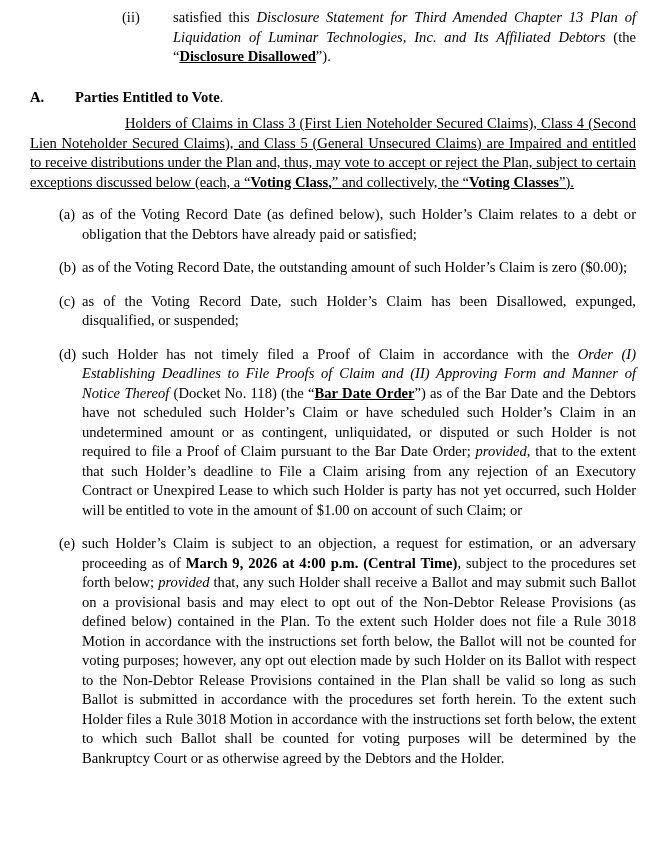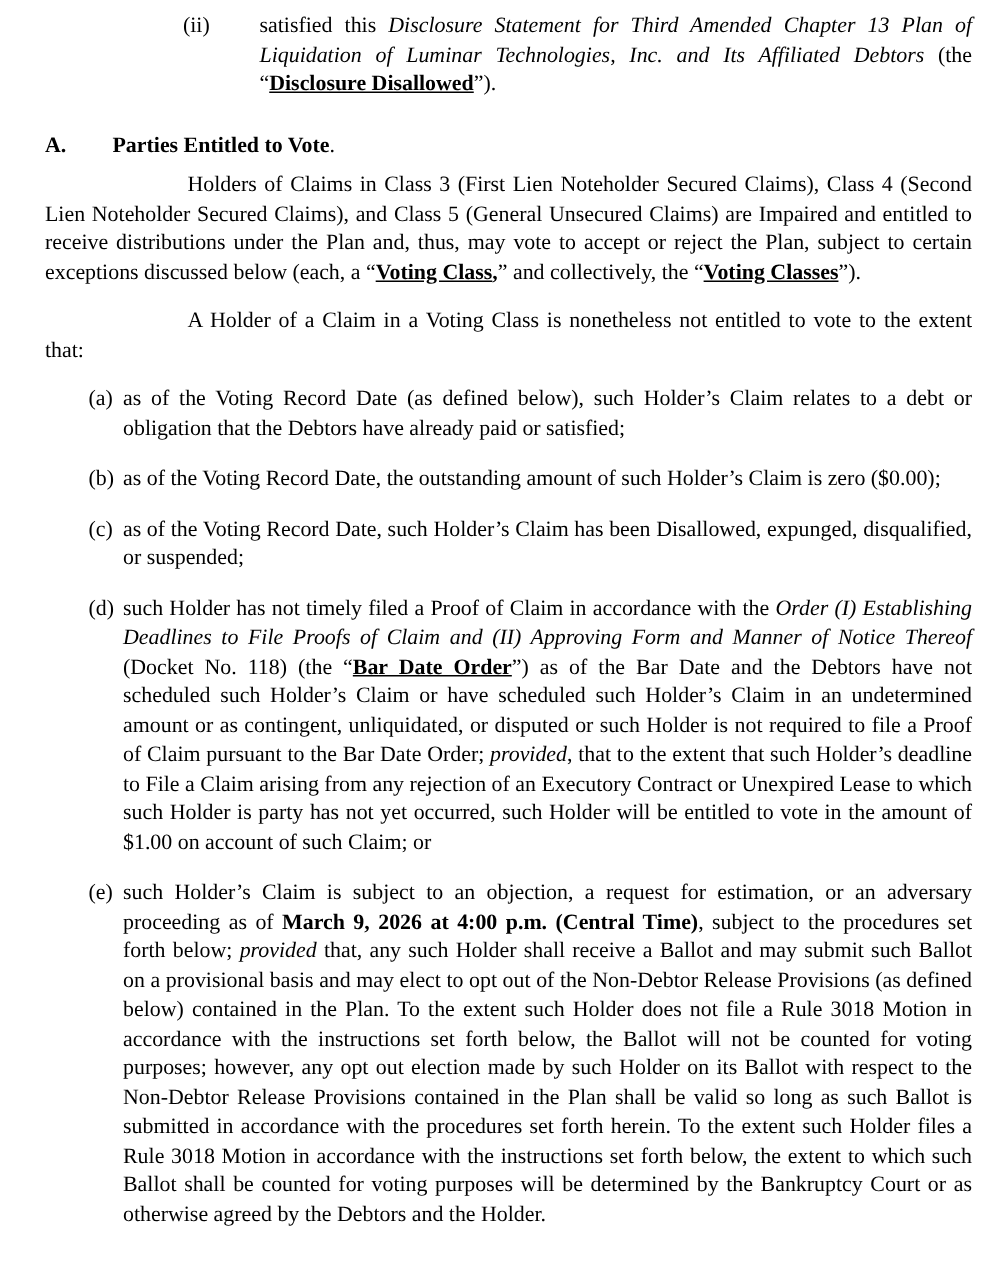--- a/index.html
+++ b/index.html
@@ -10,41 +10,40 @@
     color: #000000;
     font-family: "Liberation Serif", "DejaVu Serif", serif;
     font-size: 14.6px;
     line-height: 19.5px;
     overflow: hidden;
   }
   .doc {
     padding: 8px 23px 0 30px;
     text-align: justify;
   }
-  .block { margin: 0 0 13px 0; }
+  .block { margin: 0 12px 13px 0; }
   .hang { position: relative; }
   .marker { position: absolute; top: 0; left: -51px; }
   .ii { margin-left: 143px; }
   .ii .marker { left: -51px; }
   .li { margin-left: 52px; margin-bottom: 14px; }
   .li .marker { left: -23px; }
   .heading { margin: 21px 0 7px 0; text-align: left; }
   .h-letter { display: inline-block; width: 45px; font-weight: bold; }
   .h-title { font-weight: bold; }
-  .para { text-indent: 95px; }
+  .para { text-indent: 95px; text-decoration: underline; }
   .it { font-style: italic; }
   .b { font-weight: bold; }
   .bu { font-weight: bold; text-decoration: underline; }
 </style>
 </head>
 <body>
 
 <div class="doc" id="doc-root">
     <div class="hang ii block"><span class="marker">(ii)</span><span>satisfied this </span><span class="it">Disclosure Statement for Third Amended Chapter 13 Plan of Liquidation of Luminar Technologies, Inc. and Its Affiliated Debtors</span><span> (the “</span><span class="bu">Disclosure Disallowed</span><span>”).</span></div>
     <div class="heading block"><span class="h-letter">A.</span><span class="h-title">Parties Entitled to Vote</span><span>.</span></div>
     <div class="para block"><span>Holders of Claims in Class 3 (First Lien Noteholder Secured Claims), Class 4 (Second Lien Noteholder Secured Claims), and Class 5 (General Unsecured Claims) are Impaired and entitled to receive distributions under the Plan and, thus, may vote to accept or reject the Plan, subject to certain exceptions discussed below (each, a “</span><span class="bu">Voting Class</span><span class="b">,</span><span>” and collectively, the “</span><span class="bu">Voting Classes</span><span>”).</span></div>
-    <div class="para block"><span>A Holder of a Claim in a Voting Class is nonetheless not entitled to vote to the extent that:</span></div>
     <div class="hang li block"><span class="marker">(a)</span><span>as of the Voting Record Date (as defined below), such Holder’s Claim relates to a debt or obligation that the Debtors have already paid or satisfied;</span></div>
     <div class="hang li block"><span class="marker">(b)</span><span>as of the Voting Record Date, the outstanding amount of such Holder’s Claim is zero ($0.00);</span></div>
     <div class="hang li block"><span class="marker">(c)</span><span>as of the Voting Record Date, such Holder’s Claim has been Disallowed, expunged, disqualified, or suspended;</span></div>
     <div class="hang li block"><span class="marker">(d)</span><span>such Holder has not timely filed a Proof of Claim in accordance with the </span><span class="it">Order (I) Establishing Deadlines to File Proofs of Claim and (II) Approving Form and Manner of Notice Thereof</span><span> (Docket No. 118) (the “</span><span class="bu">Bar Date Order</span><span>”) as of the Bar Date and the Debtors have not scheduled such Holder’s Claim or have scheduled such Holder’s Claim in an undetermined amount or as contingent, unliquidated, or disputed or such Holder is not required to file a Proof of Claim pursuant to the Bar Date Order; </span><span class="it">provided</span><span>, that to the extent that such Holder’s deadline to File a Claim arising from any rejection of an Executory Contract or Unexpired Lease to which such Holder is party has not yet occurred, such Holder will be entitled to vote in the amount of $1.00 on account of such Claim; or</span></div>
     <div class="hang li block"><span class="marker">(e)</span><span>such Holder’s Claim is subject to an objection, a request for estimation, or an adversary proceeding as of </span><span class="b">March 9, 2026 at 4:00 p.m. (Central Time)</span><span>, subject to the procedures set forth below; </span><span class="it">provided</span><span> that, any such Holder shall receive a Ballot and may submit such Ballot on a provisional basis and may elect to opt out of the Non-Debtor Release Provisions (as defined below) contained in the Plan.  To the extent such Holder does not file a Rule 3018 Motion in accordance with the instructions set forth below, the Ballot will not be counted for voting purposes; however, any opt out election made by such Holder on its Ballot with respect to the Non-Debtor Release Provisions contained in the Plan shall be valid so long as such Ballot is submitted in accordance with the procedures set forth herein.  To the extent such Holder files a Rule 3018 Motion in accordance with the instructions set forth below, the extent to which such Ballot shall be counted for voting purposes will be determined by the Bankruptcy Court or as otherwise agreed by the Debtors and the Holder.</span></div>
   </div>
 
 </body></html>

